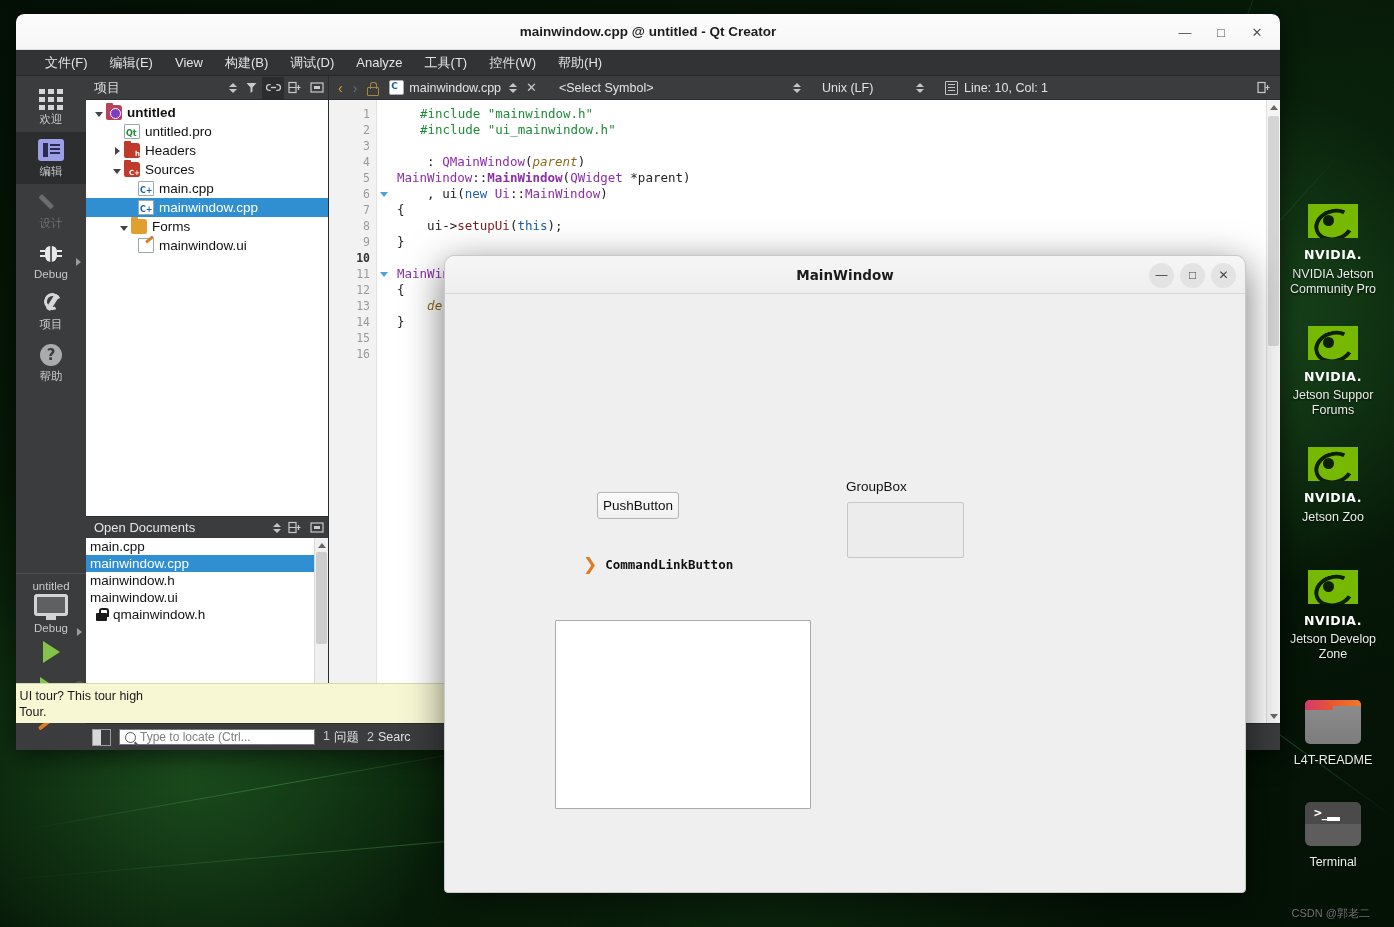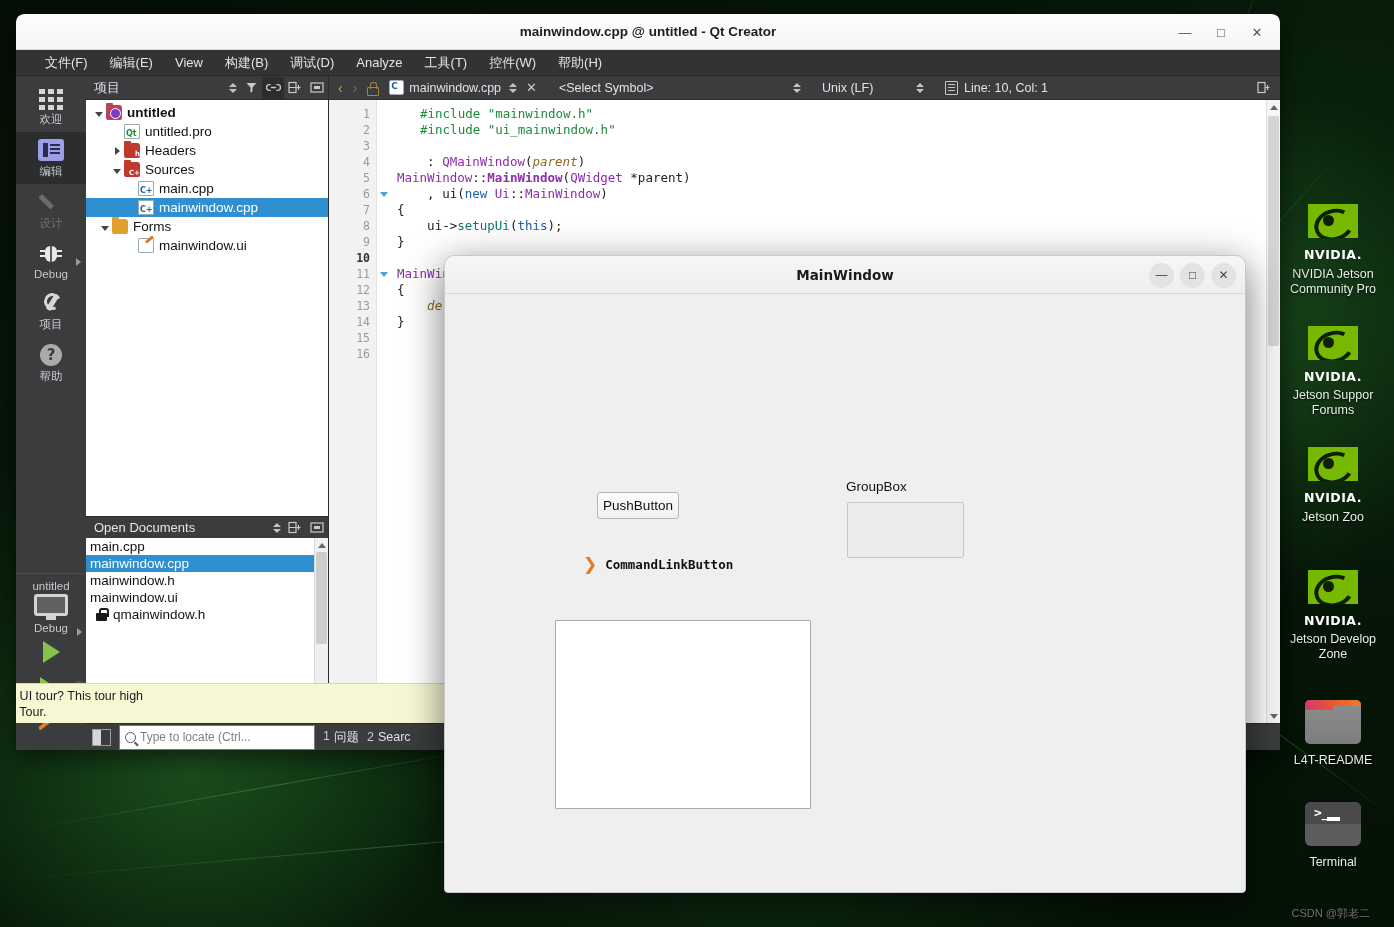--- a/index.html
+++ b/index.html
@@ -350,21 +350,21 @@
     font-family:"DejaVu Sans Mono", monospace; font-size:12.5px;
   }
   .code .cl { height:16px; line-height:16px; white-space:pre; }
   .c-pre { color:#1f8a3a;margin-left:23px; }
   .c-str { color:#1f8a3a; }
   .c-type { color:#8a2fa8; }
   .c-kw { color:#1a5fa8; }
   .c-fn { color:#8a2fa8; font-weight:bold; }
   .c-plain { color:#222; }
   .c-param { color:#8a6a1a; font-style: italic; }
-  .c-mem { color:#0f766e; }
+  .c-mem { color:#7f1d1d; }
 
   .ed-vscroll {
     position:absolute; right:0; top:0; bottom:0; width:14px; background:#f5f5f5; border-left:1px solid #e0e0e0;
   }
   .ed-vscroll .thumb { position:absolute;left:1px;right:1px;top:16px;height:230px;background:#d4d4d4;border-radius:2px;}
 
   
   .notice {
     position:absolute; left:0; right:0; bottom:0; height: 40px;
     background: #f7f7d4; border-top:1px solid #d8d8b0;
@@ -377,21 +377,21 @@
 
   
   .statusbar {
     height: 27px; flex: 0 0 27px; background:#3a3c3e;
     display:flex; align-items:center; padding: 0 6px; gap: 8px;
     border-top:1px solid #2b2c2e;
   }
   .sb-toggle { width:19px;height:17px;border:1px solid #9a9c9e; display:flex; }
   .sb-toggle .l { width:8px; background:#d6d7d9; } .sb-toggle .r { flex:1; background:#3a3c3e; }
   .locate {
-    width: 196px; height:25px; background:#fff; border:1px solid #777;
+    width: 196px; height:16px; background:#fff; border:1px solid #777;
     display:flex; align-items:center; padding: 0 5px; gap:4px;
   }
   .mag { width:11px;height:11px;border:1.6px solid #555;border-radius:50%;position:relative; flex:0 0 11px;}
   .mag::after{content:"";position:absolute;right:-4px;bottom:-3px;width:5px;height:1.6px;background:#555;transform:rotate(45deg);}
   .locate .ph { font-size:12px; color:#808080; white-space:nowrap; overflow:hidden;}
   .sb-item { font-size:12.5px; color:#e0e1e3; cursor:default; display:flex; gap:4px; }
   .sb-item .num { color:#c7c8ca; }
 
   
   #mainwin {
@@ -735,21 +735,21 @@
               <span class="tlabel">main.cpp</span>
             </div>
 
             <div class="trow sel" style="padding-left:52px">
               <span class="ti ti-file">
                   <span class="tag">C+</span>
                 </span>
               <span class="tlabel">mainwindow.cpp</span>
             </div>
 
-            <div class="trow" style="padding-left:12px">
+            <div class="trow" style="padding-left:31px">
               <span class="tw"><span class="caret-d"></span></span>
               <span class="ti ti-folder orange"></span>
               <span class="tlabel">Forms</span>
             </div>
 
             <div class="trow" style="padding-left:52px">
               <span class="ti ti-file pen"></span>
               <span class="tlabel">mainwindow.ui</span>
             </div>
           </div>

